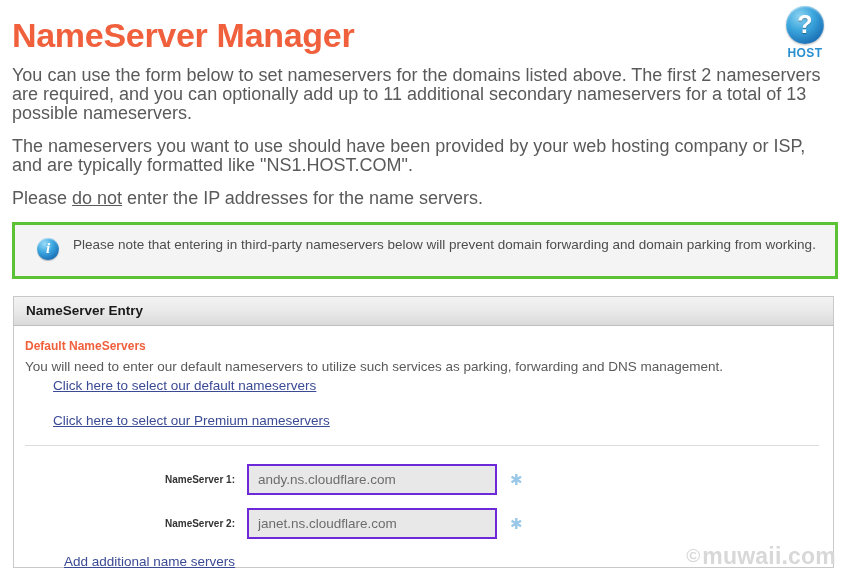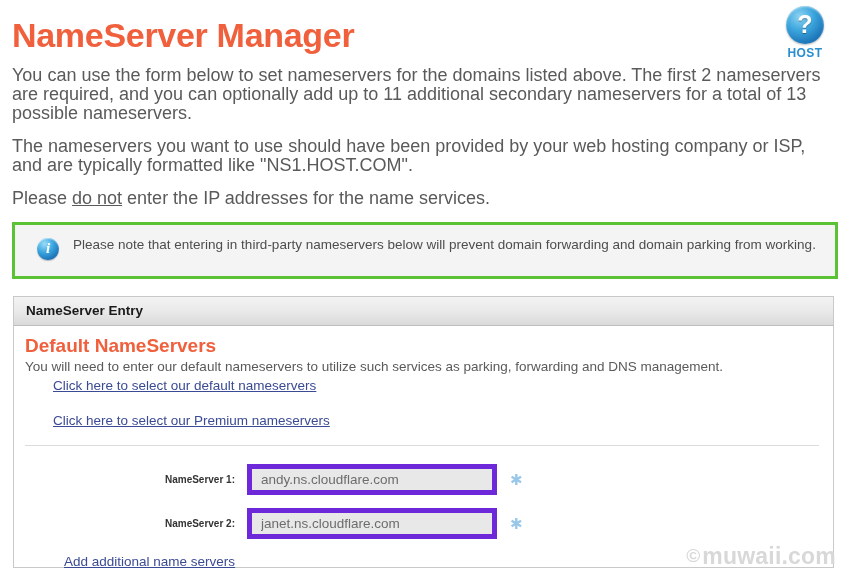--- a/index.html
+++ b/index.html
@@ -147,21 +147,21 @@
     background: linear-gradient(to bottom, #f3f3f3 0%, #eaeaea 48%, #dadada 100%);
     border: 1px solid #c9c9c9;
     border-bottom: 1px solid #bdbdbd;
     margin: 0 -1px;
   }
   .panel-body {
     padding: 10px 14px 0 11px;
   }
   .section-title {
     margin: 0;
-    font-size: 19px;
+    font-size: 12px;
     font-weight: bold;
     color: #f0603c;
     line-height: 20px;
     padding-bottom: 2px;
   }
   .section-desc {
     font-size: 13.5px;
     line-height: 18px;
     color: #5a5a5a;
     margin: 0;
@@ -200,22 +200,22 @@
     font-size: 10px;
     font-weight: bold;
     color: #333333;
     box-sizing: border-box;
   }
   .field-input {
     width: 250px;
     height: 31px;
     box-sizing: border-box;
     background: #e8e8e8;
-    border: 5px solid #6d28d9;
-    padding: 6px 9px;
+    border: 2px solid #6d28d9;
+    padding: 12px 9px;
     font-family: "Liberation Sans", sans-serif;
     font-size: 13.5px;
     color: #6c6c6c;
     outline: none;
   }
   .required-star {
     margin-left: 13px;
     color: #99c7e8;
     font-size: 15px;
     line-height: 1;
@@ -253,21 +253,21 @@
     <div class="help-icon">
       <span>?</span>
     </div>
     <div class="help-label">HOST</div>
   </div>
 </div>
 
 <div class="intro">
   <p>You can use the form below to set nameservers for the domains listed above. The first 2 nameservers are required, and you can optionally add up to 11 additional secondary nameservers for a total of 13 possible nameservers.</p>
   <p>The nameservers you want to use should have been provided by your web hosting company or ISP, and are typically formatted like "NS1.HOST.COM".</p>
-  <p><span>Please </span><u>do not</u><span> enter the IP addresses for the name services.</span></p>
+  <p><span>Please </span><u>do not</u><span> enter the IP addresses for the name servers.</span></p>
 </div>
 
 <div class="note-box">
   <div class="info-icon">
     <span>i</span>
   </div>
   <div class="note-text">Please note that entering in third-party nameservers below will prevent domain forwarding and domain parking from working.</div>
 </div>
 
 <div class="panel">

